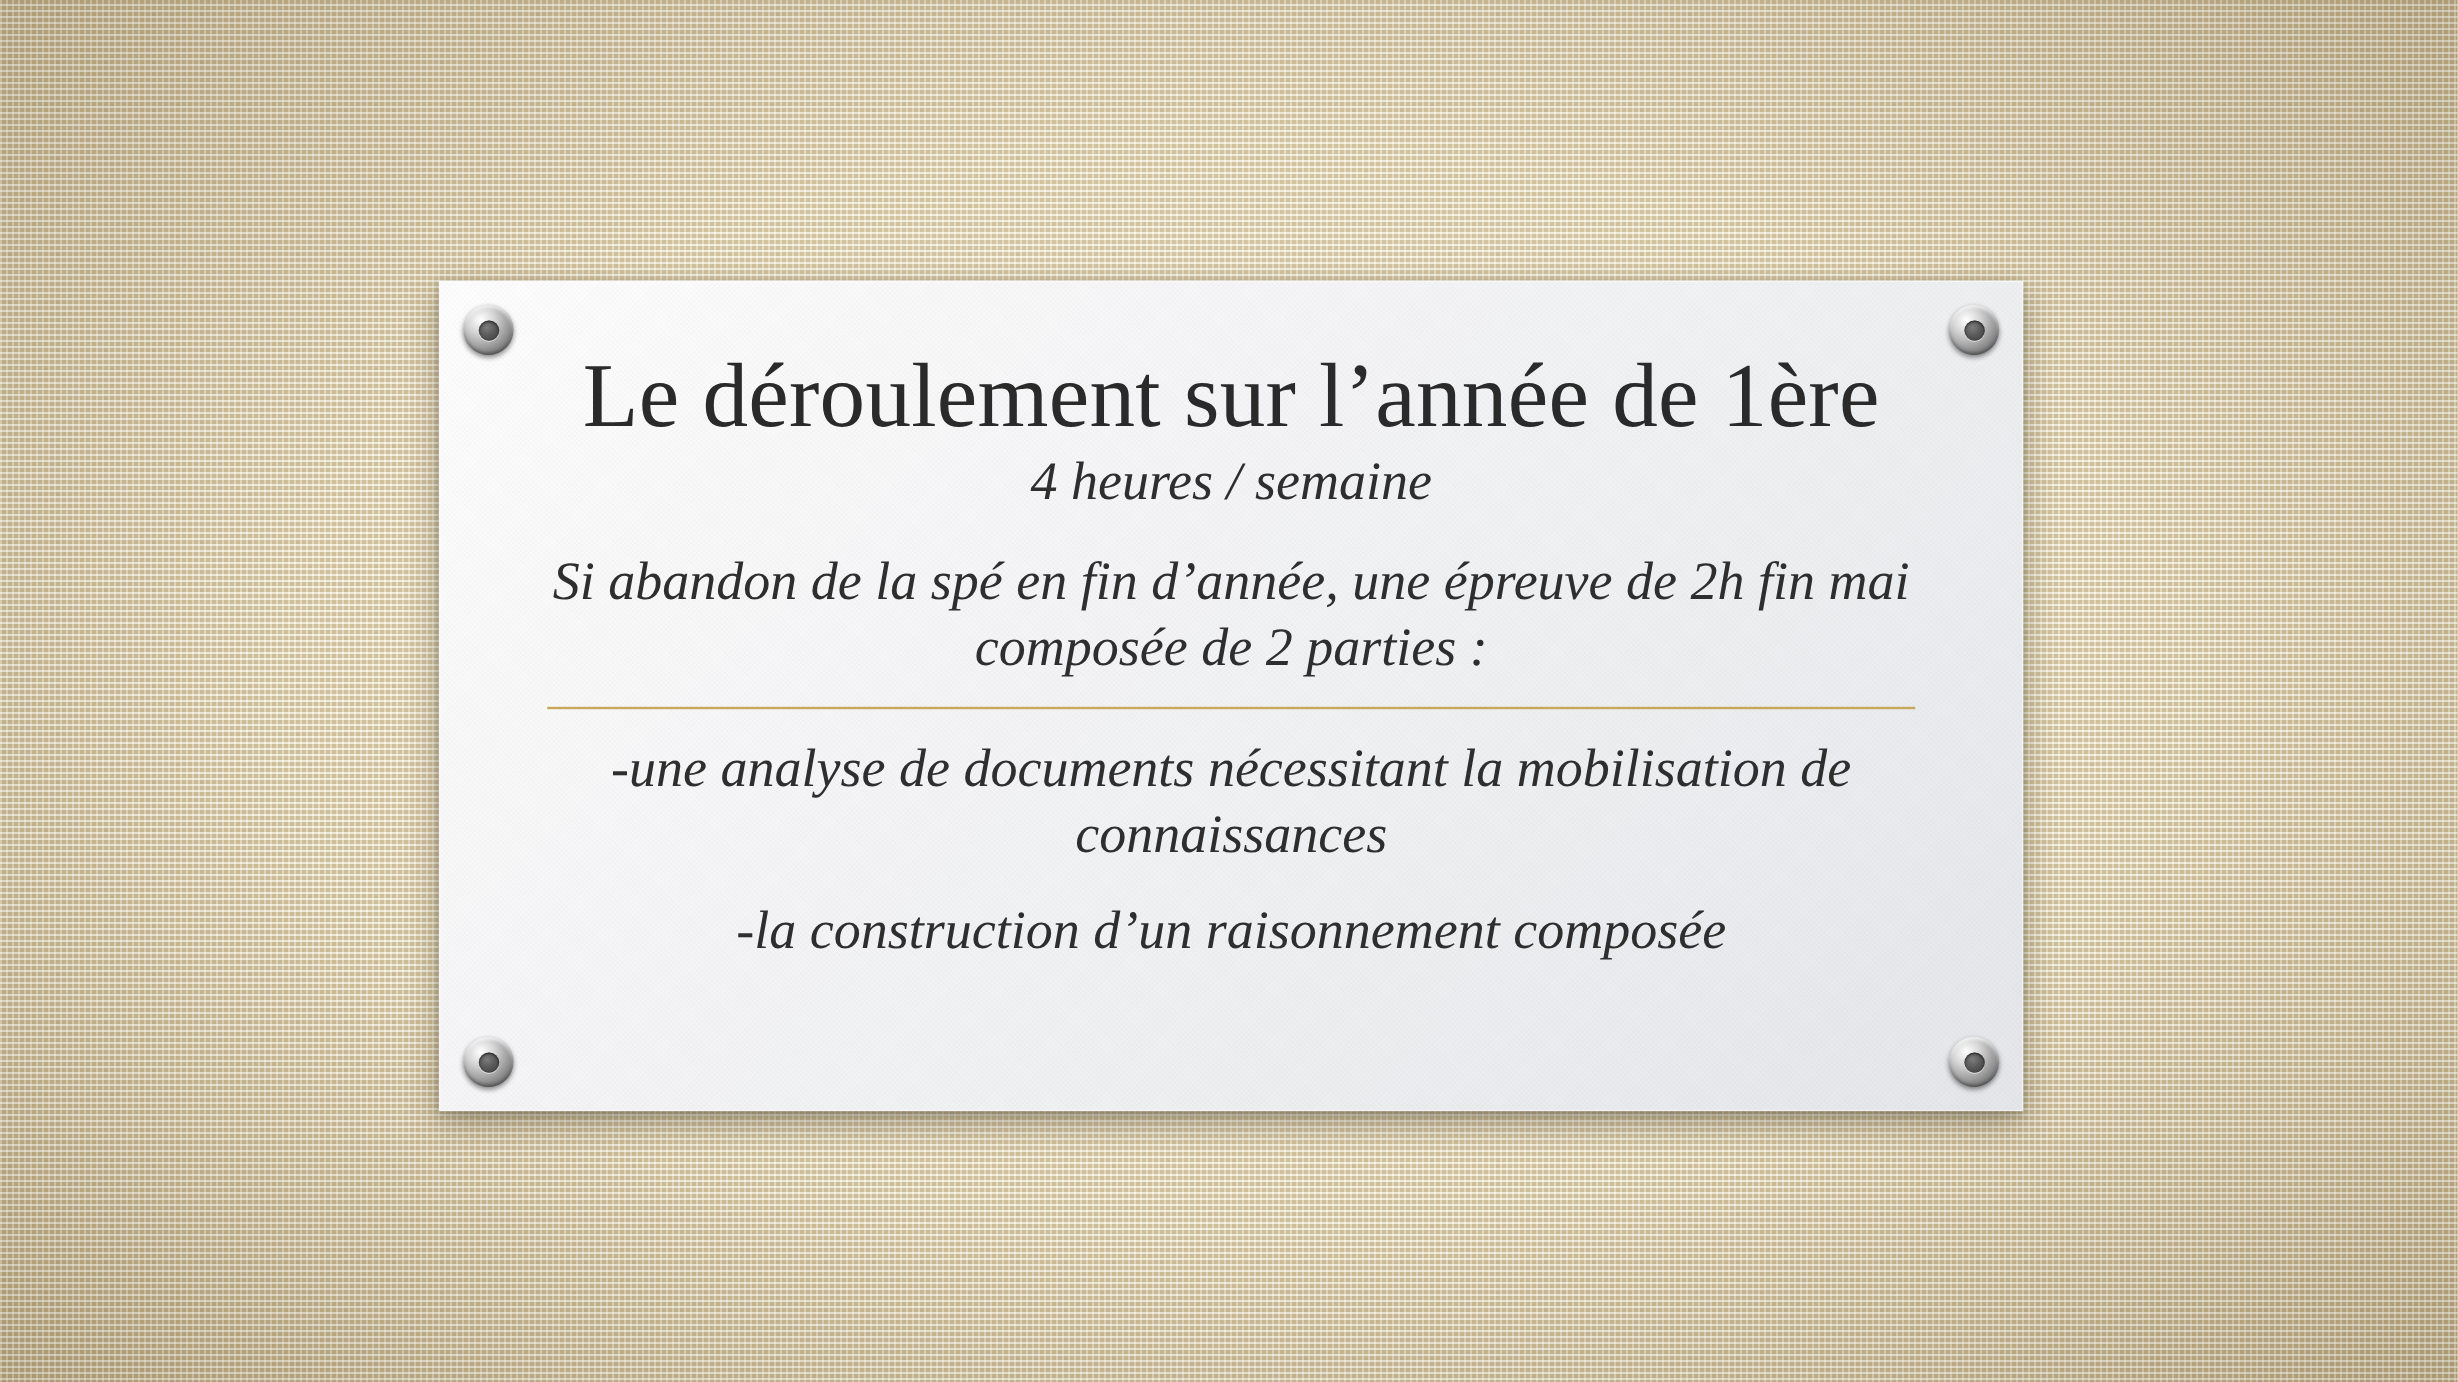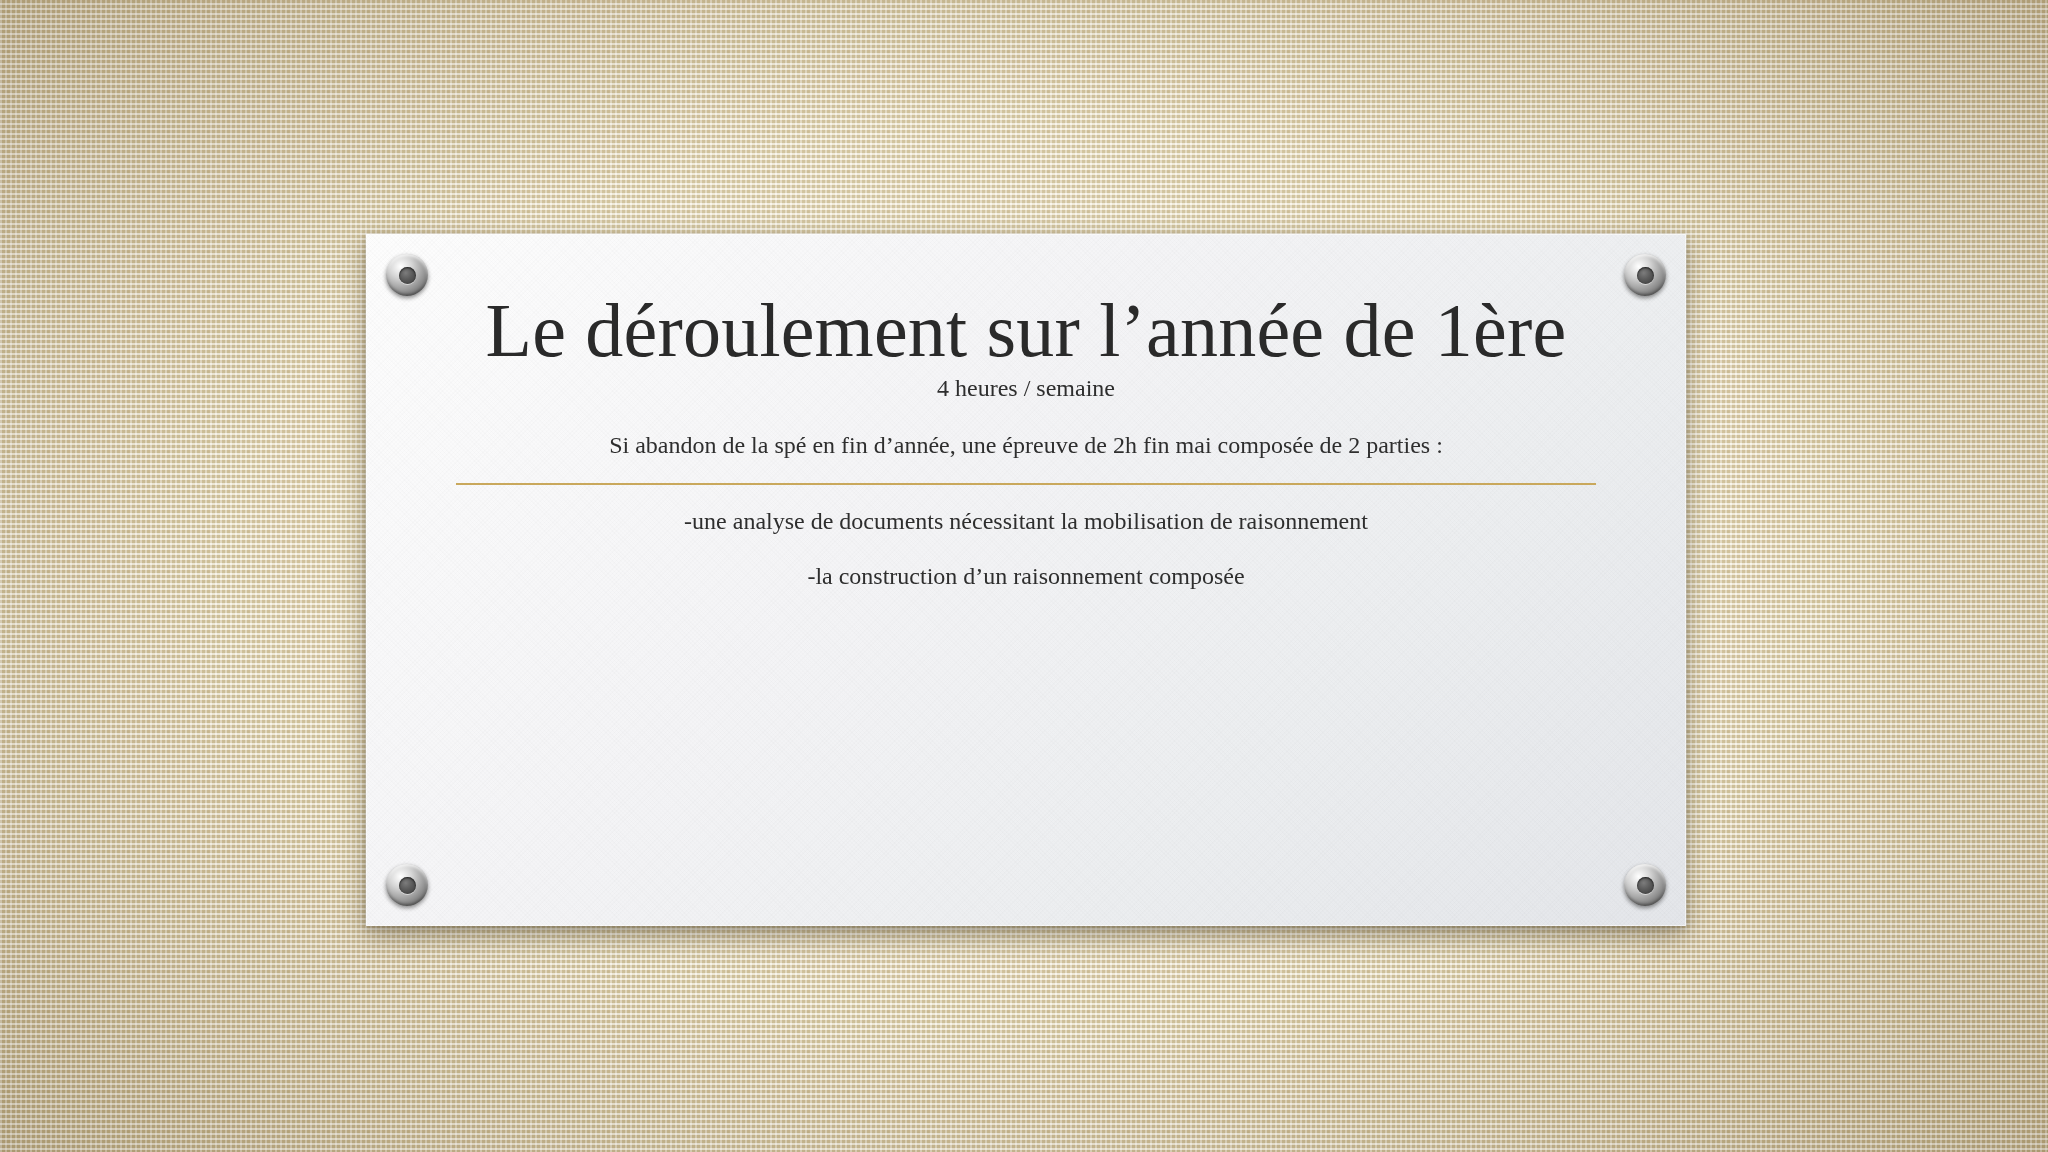--- a/index.html
+++ b/index.html
@@ -128,23 +128,24 @@
   .body-block {
     position: absolute;
     left: 42px;
     right: 42px;
     top: 140px;
     text-align: center;
     color: #2e2e2e;
   }
 
   .line {
-    font-size: 24px;
+    font-size: 45px;
     line-height: 1.22;
     margin: 0 0 22px 0;
+    font-style: italic;
   }
 
   .line-lead  { margin-bottom: 28px; }
   .line-multi { margin-bottom: 22px; }
 
   .divider {
     height: 0;
     border-top: 2px solid #c9a85c;
     margin: 18px 48px 22px 48px;
   }
@@ -166,18 +167,18 @@
   <h1 class="plaque-title">Le déroulement sur l’année de 1ère</h1>
 
   <div class="body-block">
 
     <p class="line line-lead">4 heures / semaine</p>
 
     <p class="line line-multi">Si abandon de la spé en fin d’année, une épreuve de 2h fin mai composée de 2 parties :</p>
 
     <div class="divider"></div>
 
-    <p class="line line-item">-une analyse de documents nécessitant la mobilisation de raisonnement</p>
+    <p class="line line-item">-une analyse de documents nécessitant la mobilisation de connaissances</p>
 
     <p class="line line-item">-la construction d’un raisonnement composée</p>
 
   </div>
 </div>
 
 </body></html>

